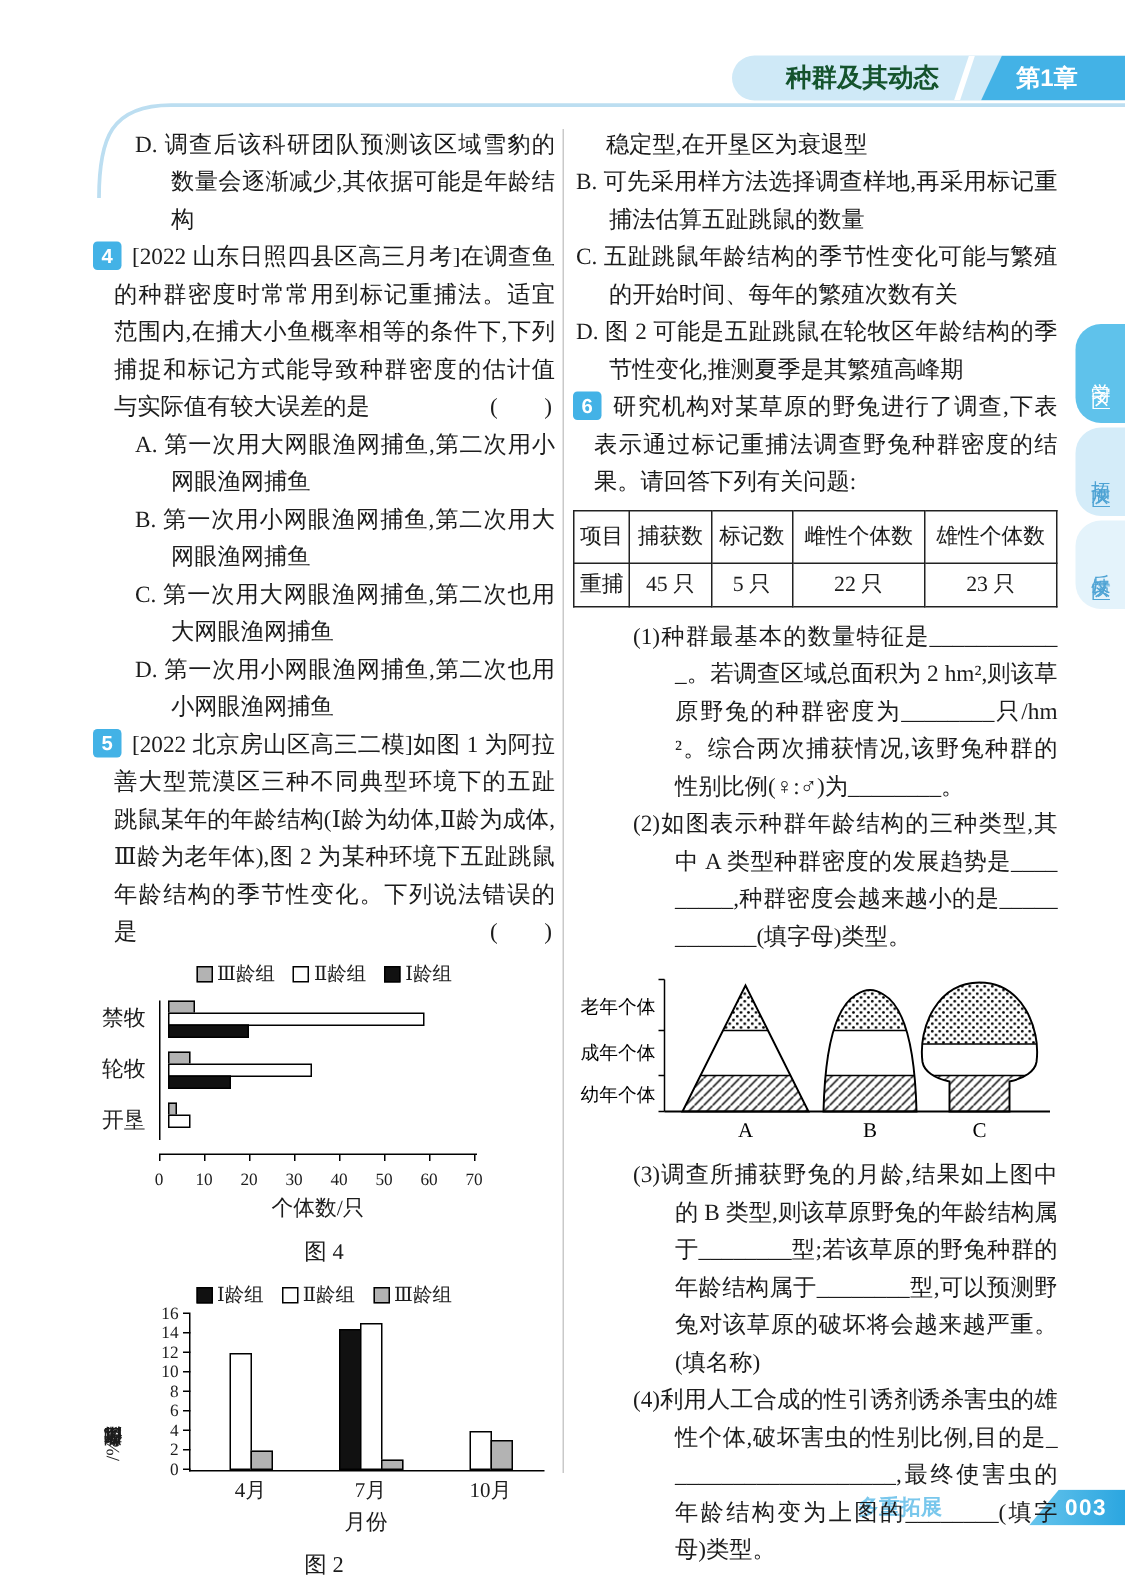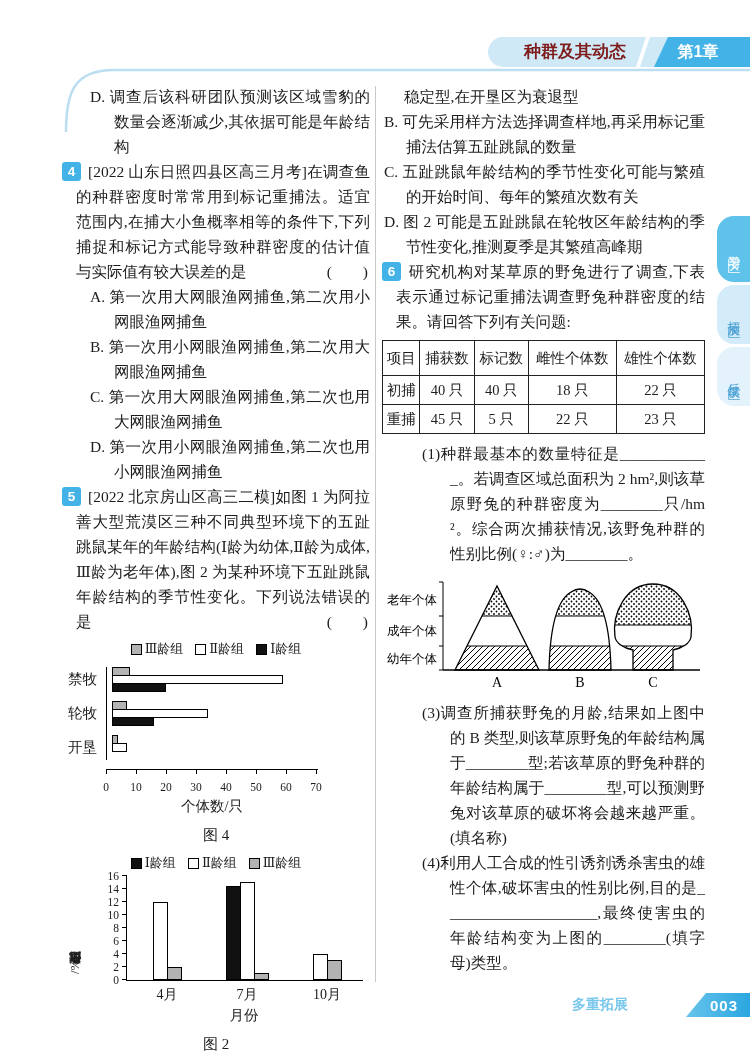--- a/index.html
+++ b/index.html
@@ -3,21 +3,21 @@
 <meta charset="utf-8">
 <style>
   html,body{margin:0;padding:0;background:#fff;}
   #page{position:relative;width:750px;height:1051px;background:#ffffff;overflow:hidden;
         font-family:"Liberation Serif","DejaVu Serif",serif;color:#1c1c1c;}
   
   .frame-svg{position:absolute;left:0;top:0;pointer-events:none;}
   .header-band{position:absolute;left:488px;top:37px;width:262px;height:30px;
                background:var(--band,#cfe9f7);border-radius:16px 0 0 16px;}
   .header-title{position:absolute;left:36px;top:0;height:30px;line-height:30px;
-                font-weight:bold;font-size:17px;color:#7f1d1d;
+                font-weight:bold;font-size:17px;color:#14532d;
                 font-family:"Liberation Sans","DejaVu Sans",sans-serif;}
   .header-badge{position:absolute;right:0;top:0;width:104px;height:30px;background:var(--accent,#43b2e6);
                 clip-path:polygon(22px 0,100% 0,100% 100%,8px 100%);display:flex;align-items:center;justify-content:center;}
   .header-badge span{color:#fff;font-weight:bold;font-size:16px;
                 font-family:"Liberation Sans","DejaVu Sans",sans-serif;}
   .header-slash{position:absolute;right:100px;top:0;width:14px;height:30px;background:#fff;
                 clip-path:polygon(10px 0,14px 0,4px 100%,0 100%);}
   
   .tab{position:absolute;right:0;width:33px;display:flex;align-items:center;justify-content:center;
        writing-mode:vertical-rl;letter-spacing:3px;font-size:13px;
@@ -278,37 +278,31 @@
           <tr>
             <th>项目</th>
             <th>捕获数</th>
             <th>标记数</th>
             <th>雌性个体数</th>
             <th>雄性个体数</th>
           </tr>
         </thead>
       <tbody>
           <tr>
-            <td>初捕</td>
-            <td>40 只</td>
-            <td>40 只</td>
-            <td>18 只</td>
-            <td>22 只</td>
-          </tr>
-          <tr>
             <td>重捕</td>
             <td>45 只</td>
             <td>5 只</td>
             <td>22 只</td>
             <td>23 只</td>
           </tr>
         </tbody>
     </table>
 
     <p class="sub">(1)种群最基本的数量特征是____________。若调查区域总面积为 2 hm²,则该草原野兔的种群密度为________只/hm²。综合两次捕获情况,该野兔种群的性别比例(♀:♂)为________。</p>
+    <p class="sub">(2)如图表示种群年龄结构的三种类型,其中 A 类型种群密度的发展趋势是_________,种群密度会越来越小的是____________(填字母)类型。</p>
 
     <svg class="pyramid" width="318" height="130" viewBox="0 0 318 130">
       <defs>
         <pattern id="hatch" width="6" height="6" patternUnits="userSpaceOnUse">
           <path d="M0 6 L6 0" stroke="#000" stroke-width="1"></path>
         </pattern>
         <pattern id="dots" width="5" height="5" patternUnits="userSpaceOnUse">
           <circle cx="1.5" cy="1.5" r="0.9" fill="#000"></circle>
             <circle cx="4" cy="4" r="0.9" fill="#000"></circle>
         </pattern>

